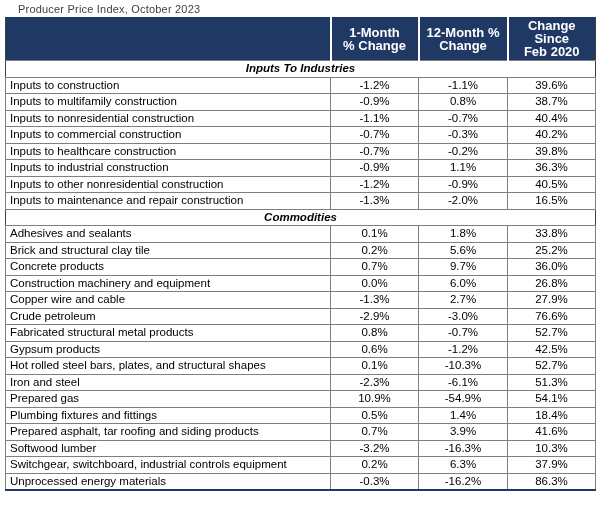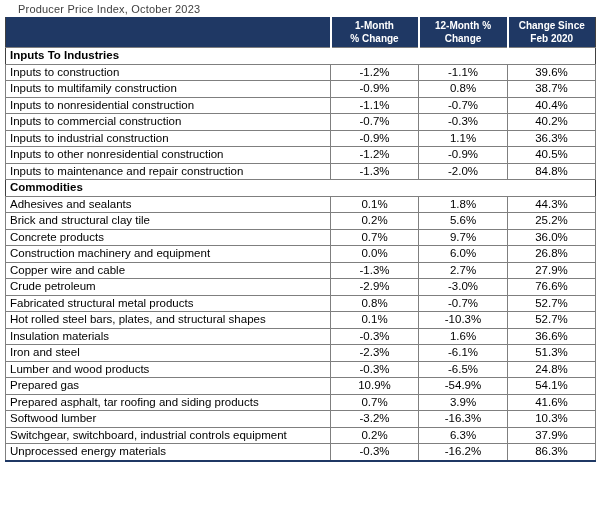--- a/index.html
+++ b/index.html
@@ -30,21 +30,21 @@
     border-left: 1px solid #404040;
     border-right: 1px solid #404040;
     border-bottom: 2px solid #1f3864;
   }
   col.c-label { width: 325px; }
   col.c-num   { width: 88px; }
   thead th {
     background: #1f3864;
     color: #ffffff;
     font-weight: bold;
-    font-size: 10px;
+    font-size: 13px;
     line-height: 13px;
     text-align: center;
     vertical-align: middle;
     padding: 2px 1px;
     border: none;
   }
   thead th + th {
     border-left: 2px solid #ffffff;
   }
   tbody td {
@@ -58,22 +58,23 @@
     white-space: nowrap;
   }
   tbody td.label {
     text-align: left;
     margin-left: 28px;
   }
   tbody td.num {
     text-align: center;
   }
   tbody tr.section td {
-    text-align: left;
+    text-align: center;
     font-weight: bold;
+    font-style: italic;
     border-left: none;
     border-right: none;
   }
 </style>
 </head>
 <body>
 
 <div class="page">
   <div class="title">Producer Price Index, October 2023</div>
 
@@ -123,45 +124,51 @@
           <td class="num">-0.7%</td>
           <td class="num">40.4%</td>
         </tr>
         <tr>
           <td class="label">Inputs to commercial construction</td>
           <td class="num">-0.7%</td>
           <td class="num">-0.3%</td>
           <td class="num">40.2%</td>
         </tr>
         <tr>
+          <td class="label">Inputs to healthcare construction</td>
+          <td class="num">-0.7%</td>
+          <td class="num">-0.2%</td>
+          <td class="num">39.8%</td>
+        </tr>
+        <tr>
           <td class="label">Inputs to industrial construction</td>
           <td class="num">-0.9%</td>
           <td class="num">1.1%</td>
           <td class="num">36.3%</td>
         </tr>
         <tr>
           <td class="label">Inputs to other nonresidential construction</td>
           <td class="num">-1.2%</td>
           <td class="num">-0.9%</td>
           <td class="num">40.5%</td>
         </tr>
         <tr>
           <td class="label">Inputs to maintenance and repair construction</td>
           <td class="num">-1.3%</td>
           <td class="num">-2.0%</td>
-          <td class="num">84.8%</td>
+          <td class="num">16.5%</td>
         </tr>
         <tr class="section">
           <td colspan="4">Commodities</td>
         </tr>
         <tr>
           <td class="label">Adhesives and sealants</td>
           <td class="num">0.1%</td>
           <td class="num">1.8%</td>
-          <td class="num">44.3%</td>
+          <td class="num">33.8%</td>
         </tr>
         <tr>
           <td class="label">Brick and structural clay tile</td>
           <td class="num">0.2%</td>
           <td class="num">5.6%</td>
           <td class="num">25.2%</td>
         </tr>
         <tr>
           <td class="label">Concrete products</td>
           <td class="num">0.7%</td>
@@ -186,50 +193,50 @@
           <td class="num">-3.0%</td>
           <td class="num">76.6%</td>
         </tr>
         <tr>
           <td class="label">Fabricated structural metal products</td>
           <td class="num">0.8%</td>
           <td class="num">-0.7%</td>
           <td class="num">52.7%</td>
         </tr>
         <tr>
+          <td class="label">Gypsum products</td>
+          <td class="num">0.6%</td>
+          <td class="num">-1.2%</td>
+          <td class="num">42.5%</td>
+        </tr>
+        <tr>
           <td class="label">Hot rolled steel bars, plates, and structural shapes</td>
           <td class="num">0.1%</td>
           <td class="num">-10.3%</td>
           <td class="num">52.7%</td>
         </tr>
         <tr>
-          <td class="label">Insulation materials</td>
-          <td class="num">-0.3%</td>
-          <td class="num">1.6%</td>
-          <td class="num">36.6%</td>
-        </tr>
-        <tr>
           <td class="label">Iron and steel</td>
           <td class="num">-2.3%</td>
           <td class="num">-6.1%</td>
           <td class="num">51.3%</td>
         </tr>
         <tr>
-          <td class="label">Lumber and wood products</td>
-          <td class="num">-0.3%</td>
-          <td class="num">-6.5%</td>
-          <td class="num">24.8%</td>
-        </tr>
-        <tr>
           <td class="label">Prepared gas</td>
           <td class="num">10.9%</td>
           <td class="num">-54.9%</td>
           <td class="num">54.1%</td>
         </tr>
         <tr>
+          <td class="label">Plumbing fixtures and fittings</td>
+          <td class="num">0.5%</td>
+          <td class="num">1.4%</td>
+          <td class="num">18.4%</td>
+        </tr>
+        <tr>
           <td class="label">Prepared asphalt, tar roofing and siding products</td>
           <td class="num">0.7%</td>
           <td class="num">3.9%</td>
           <td class="num">41.6%</td>
         </tr>
         <tr>
           <td class="label">Softwood lumber</td>
           <td class="num">-3.2%</td>
           <td class="num">-16.3%</td>
           <td class="num">10.3%</td>

